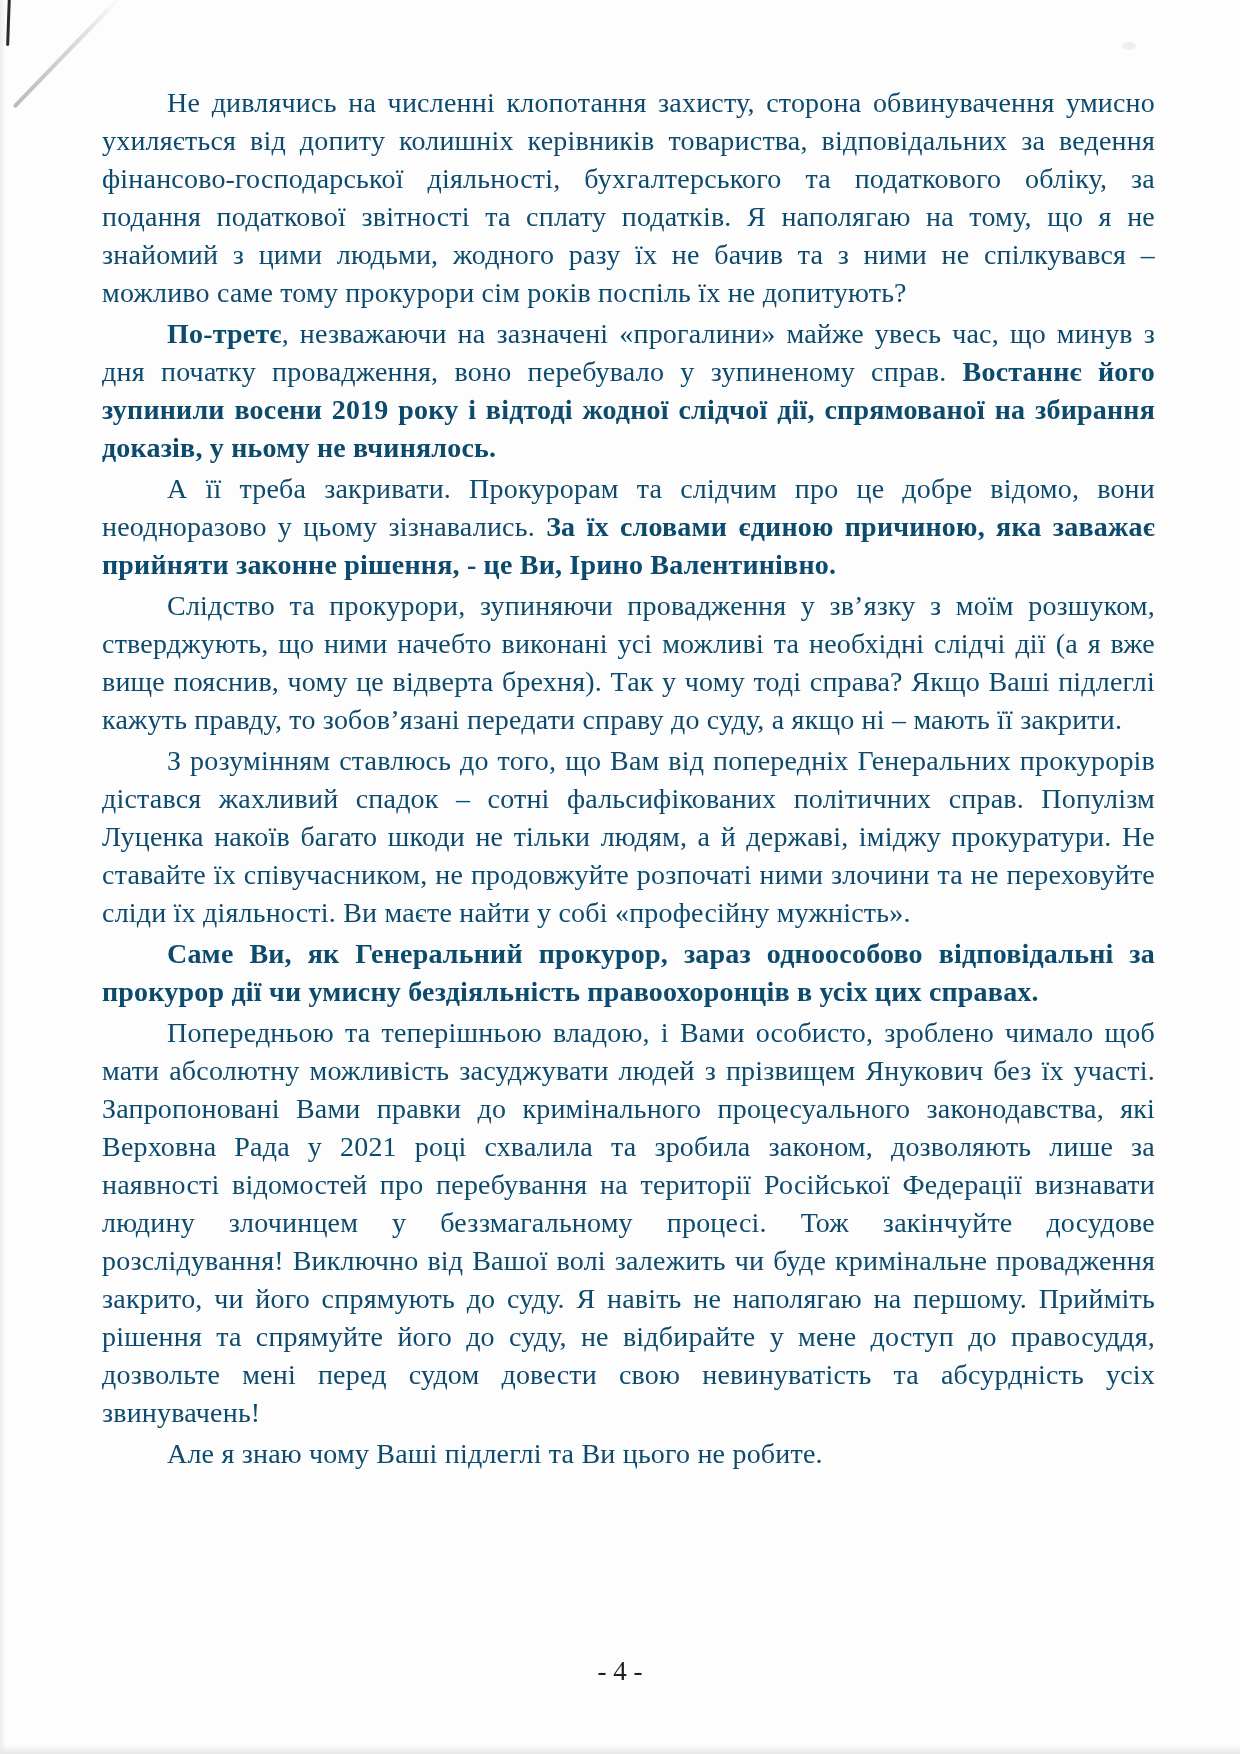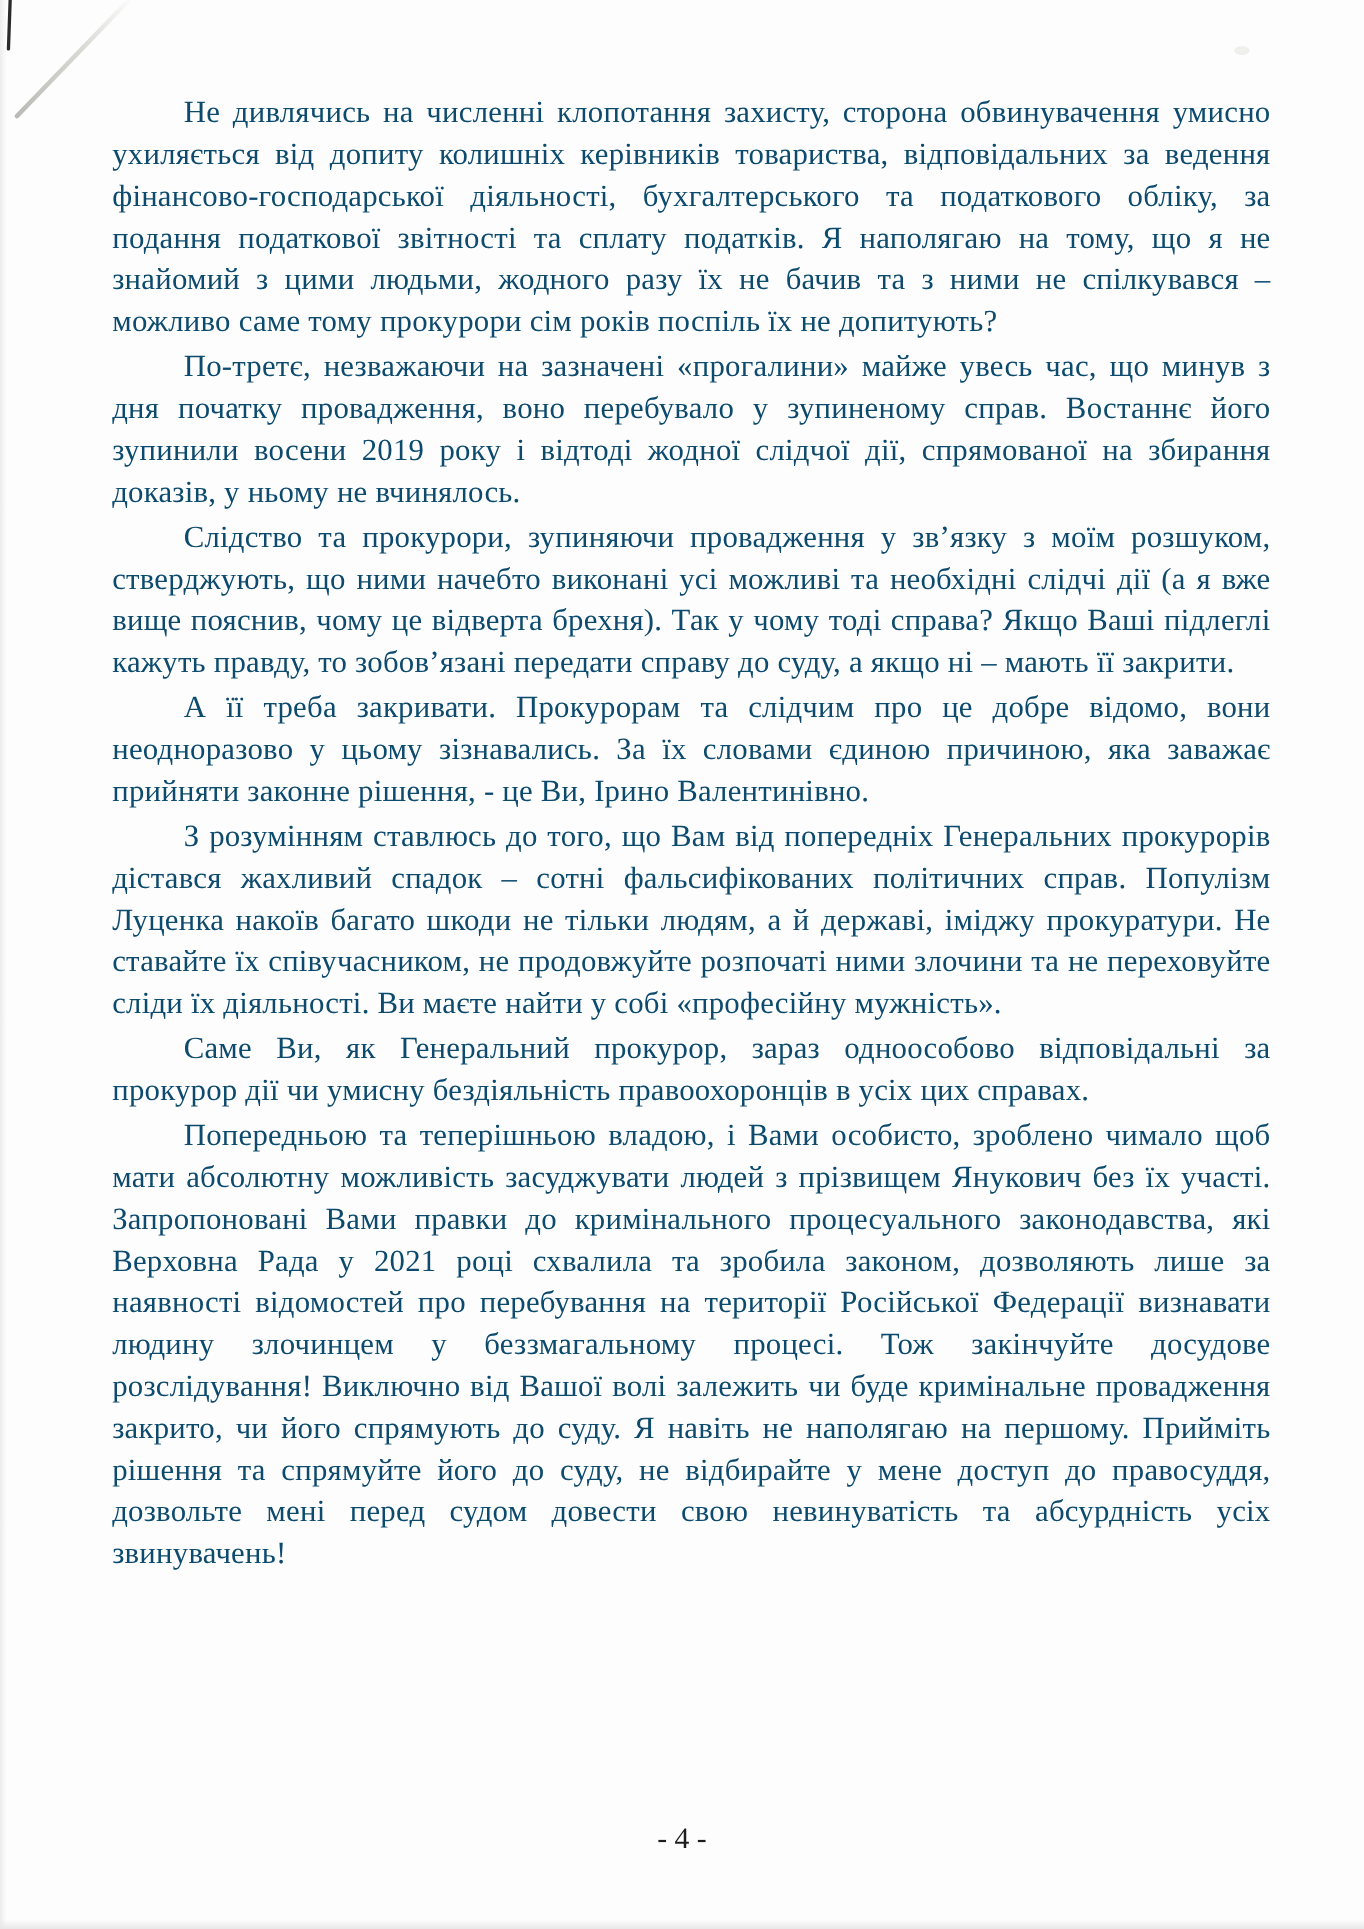--- a/index.html
+++ b/index.html
@@ -71,21 +71,21 @@
     line-height: 38px;
     color: #0c4a6e;
     text-align: justify;
     letter-spacing: 0.2px;
   }
   .textblock p {
     margin: 0 0 3px 0;
     text-indent: 65px;
   }
   .b {
-    font-weight: normal;
+    font-weight: bold;
   }
   .footer {
     position: absolute;
     left: 0;
     top: 1656px;
     width: 100%;
     text-align: center;
     font-size: 27px;
     color: #1d1d1d;
   }
@@ -98,28 +98,29 @@
   <div class="artifact-tick"></div>
   <div class="artifact-pencil"></div>
   <div class="artifact-smudge"></div>
 
   <div class="textblock">
 
     <p><span>Не дивлячись на численні клопотання захисту, сторона обвинувачення умисно ухиляється від допиту колишніх керівників товариства, відповідальних за ведення фінансово-господарської діяльності, бухгалтерського та податкового обліку, за подання податкової звітності та сплату податків. Я наполягаю на тому, що я не знайомий з цими людьми, жодного разу їх не бачив та з ними не спілкувався – можливо саме тому прокурори сім років поспіль їх не допитують?</span></p>
 
     <p><span class="b">По-третє</span><span>, незважаючи на зазначені «прогалини» майже увесь час, що минув з дня початку провадження, воно перебувало у зупиненому справ. </span><span class="b">Востаннє його зупинили восени 2019 року і відтоді жодної слідчої дії, спрямованої на збирання доказів, у ньому не вчинялось.</span></p>
 
+    <p><span>А її треба закривати. Прокурорам та слідчим про це добре відомо, вони неодноразово у цьому зізнавались. </span><span class="b">За їх словами єдиною причиною, яка заважає прийняти законне рішення, - це Ви, Ірино Валентинівно.</span></p>
+
     <p><span>Слідство та прокурори, зупиняючи провадження у зв’язку з моїм розшуком, стверджують, що ними начебто виконані усі можливі та необхідні слідчі дії (а я вже вище пояснив, чому це відверта брехня). Так у чому тоді справа? Якщо Ваші підлеглі кажуть правду, то зобов’язані передати справу до суду, а якщо ні – мають її закрити.</span></p>
-
-    <p><span>А її треба закривати. Прокурорам та слідчим про це добре відомо, вони неодноразово у цьому зізнавались. </span><span class="b">За їх словами єдиною причиною, яка заважає прийняти законне рішення, - це Ви, Ірино Валентинівно.</span></p>
 
     <p><span>З розумінням ставлюсь до того, що Вам від попередніх Генеральних прокурорів дістався жахливий спадок – сотні фальсифікованих політичних справ. Популізм Луценка накоїв багато шкоди не тільки людям, а й державі, іміджу прокуратури. Не ставайте їх співучасником, не продовжуйте розпочаті ними злочини та не переховуйте сліди їх діяльності. Ви маєте найти у собі «професійну мужність».</span></p>
 
     <p><span class="b">Саме Ви, як Генеральний прокурор, зараз одноособово відповідальні за прокурор дії чи умисну бездіяльність правоохоронців в усіх цих справах.</span></p>
 
     <p><span>Попередньою та теперішньою владою, і Вами особисто, зроблено чимало щоб мати абсолютну можливість засуджувати людей з прізвищем Янукович без їх участі. Запропоновані Вами правки до кримінального процесуального законодавства, які Верховна Рада у 2021 році схвалила та зробила законом, дозволяють лише за наявності відомостей про перебування на території Російської Федерації визнавати людину злочинцем у беззмагальному процесі. Тож закінчуйте досудове розслідування! Виключно від Вашої волі залежить чи буде кримінальне провадження закрито, чи його спрямують до суду. Я навіть не наполягаю на першому. Прийміть рішення та спрямуйте його до суду, не відбирайте у мене доступ до правосуддя, дозвольте мені перед судом довести свою невинуватість та абсурдність усіх звинувачень!</span></p>
 
+    <p><span>Але я знаю чому Ваші підлеглі та Ви цього не робите.</span></p>
 
   </div>
 
   <div class="footer"><span>- 4 -</span></div>
 
 </div>
 
 </body></html>

